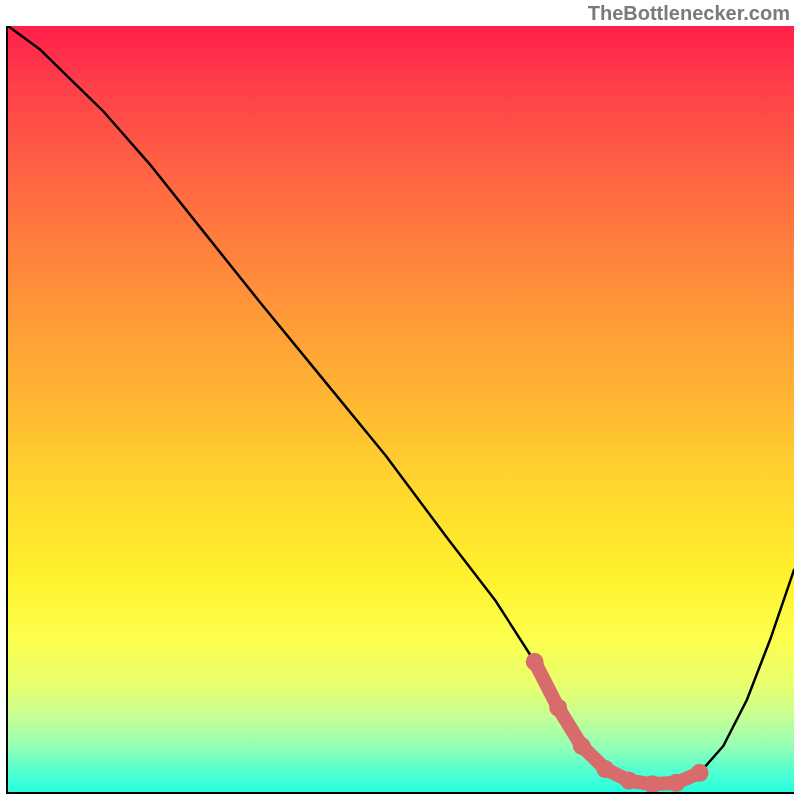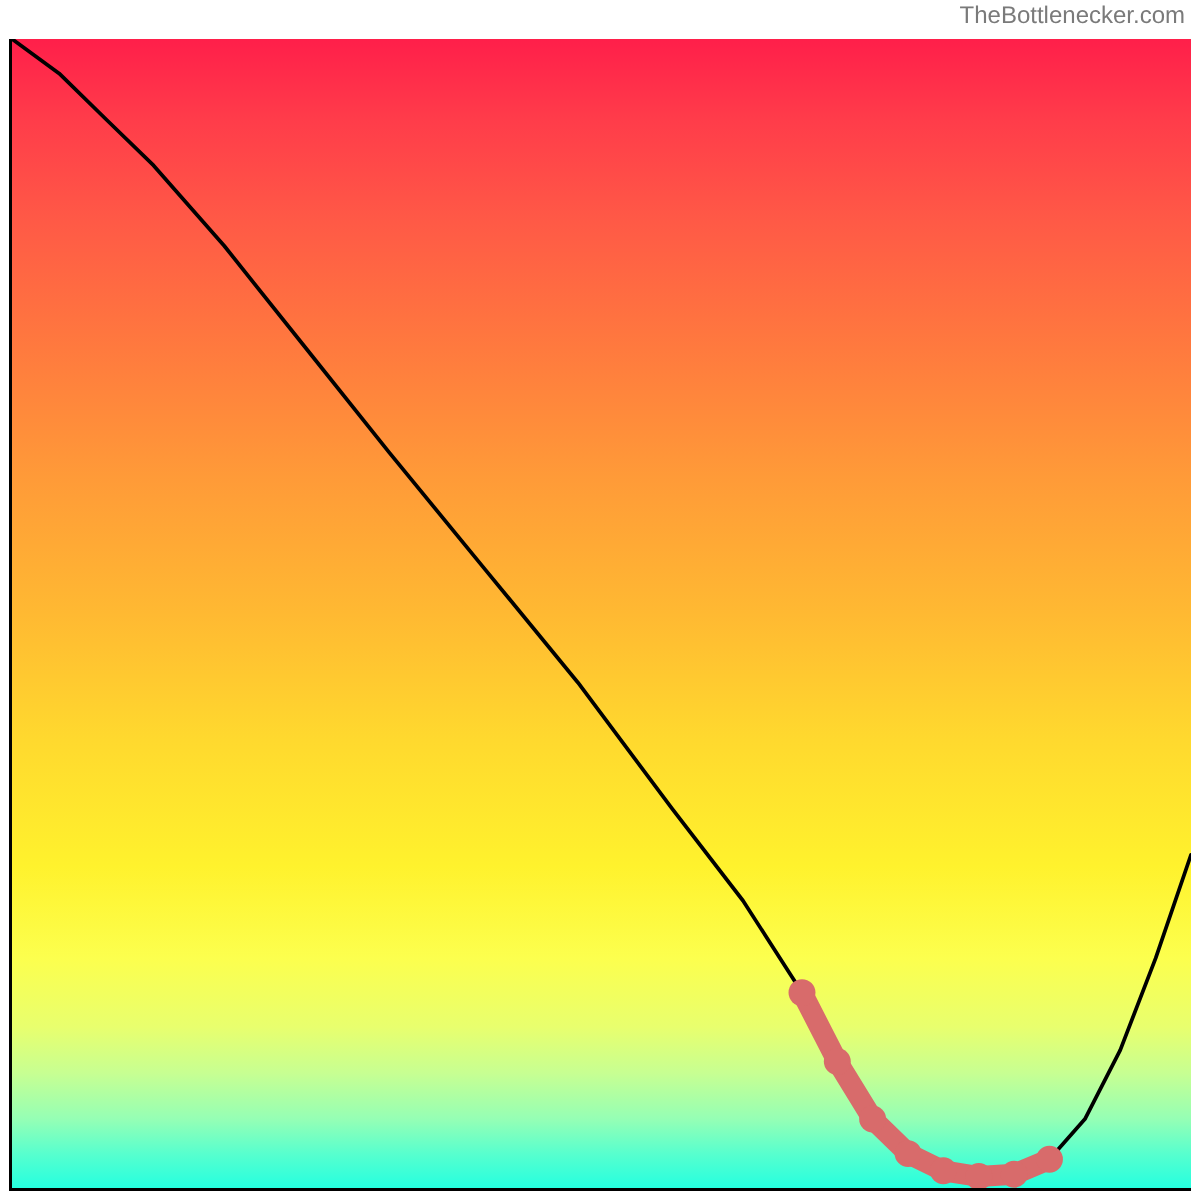--- a/index.html
+++ b/index.html
@@ -9,22 +9,22 @@
     height: 800px;
     background: #ffffff;
     font-family: Arial, Helvetica, sans-serif;
     position: relative;
   }
   .attribution {
     position: absolute;
     top: 2px;
     right: 10px;
     color: #7a7a7a;
-    font-size: 16px;
-    font-weight: 400;
+    font-size: 20px;
+    font-weight: 700;
   }
   .chart-frame {
     position: absolute;
     top: 26px;
     left: 6px;
     width: 788px;
     height: 768px;
     box-sizing: border-box;
     border: 2px solid #000;
     border-top: none;

